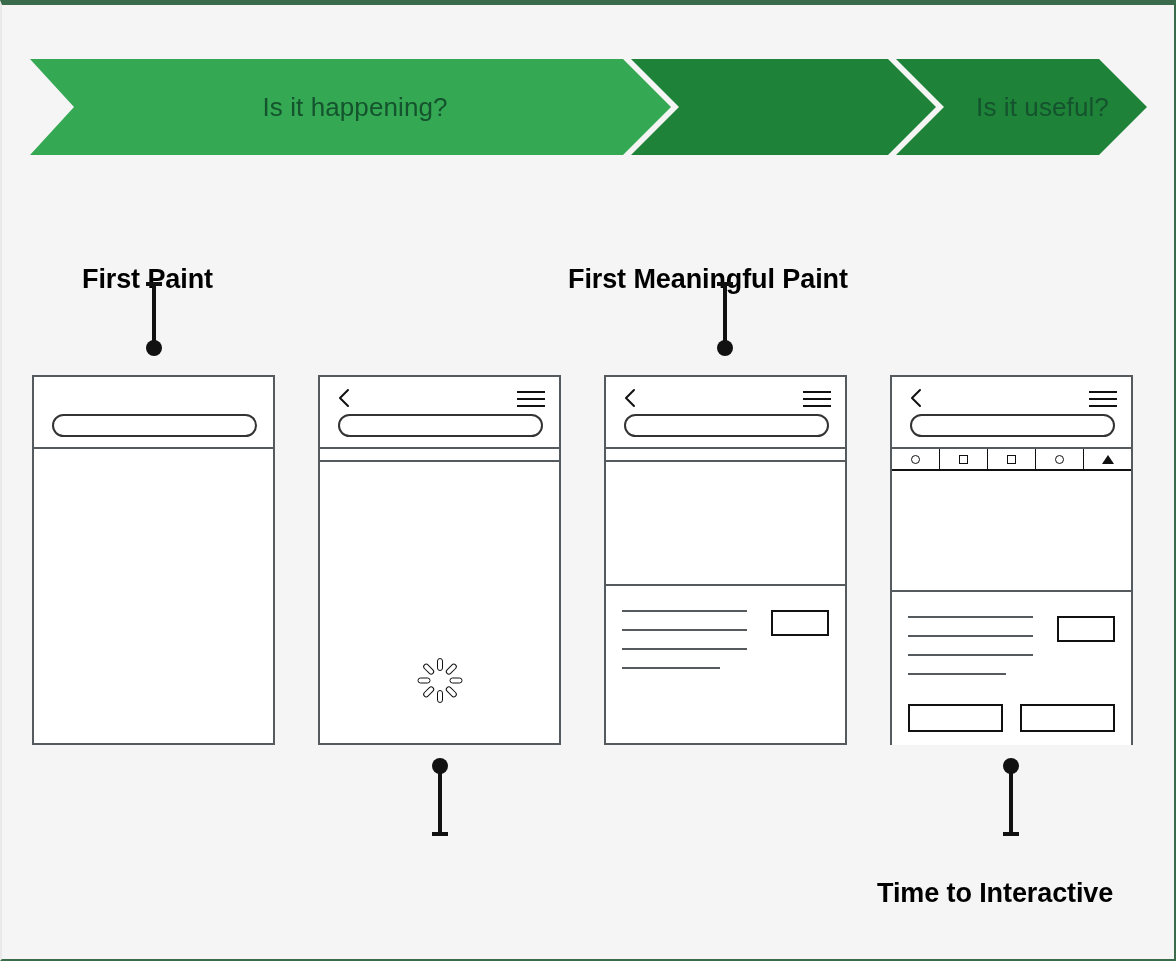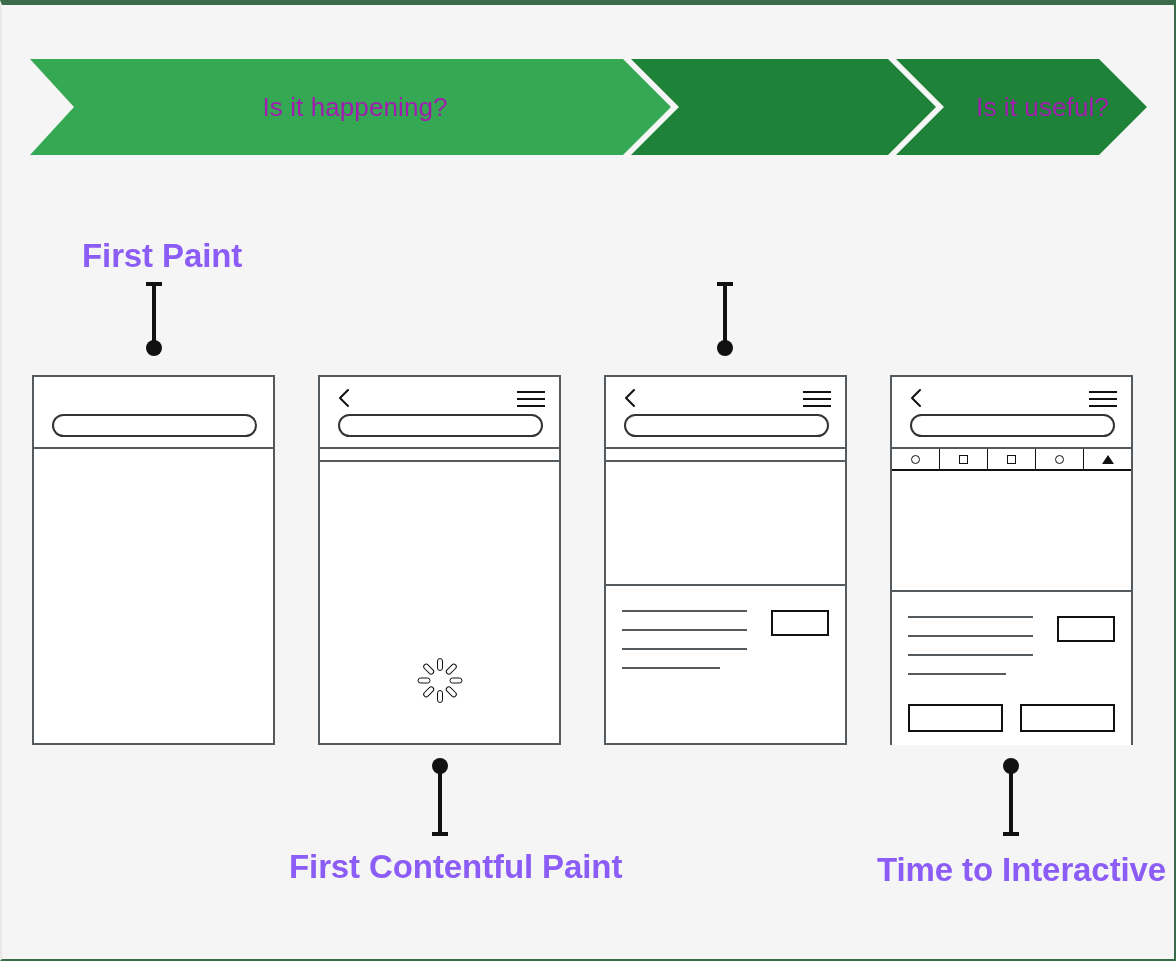--- a/index.html
+++ b/index.html
@@ -33,39 +33,40 @@
     height: 96px;
   }
   .phase-banner svg { display: block; }
   .phase-label {
     position: absolute;
     top: 0;
     height: 96px;
     display: flex;
     align-items: center;
     justify-content: center;
-    color: #a21caf;
+    color: #14532d;
     font-size: 26px;
     font-weight: 400;
     letter-spacing: 0.1px;
     white-space: nowrap;
     pointer-events: none;
   }
   .phase-label-0 { left: 40px;  width: 570px; }
   .phase-label-1 { left: 630px; width: 262px; }
   .phase-label-2 { left: 895px; width: 235px; }
 
   
   .metric-label {
     position: absolute;
-    color: #8b5cf6;
-    font-size: 33px;
+    color: #000000;
+    font-size: 27px;
     font-weight: bold;
     white-space: nowrap;
     letter-spacing: -0.1px;
+    margin-top: 27px;
   }
   .ml-first-paint        { left: 80px;  top: 232px; }
   .ml-first-meaningful   { left: 566px; top: 232px; }
   .ml-first-contentful   { left: 287px; top: 843px; }
   .ml-time-interactive   { left: 875px; top: 846px; }
 
   
   .pointer {
     position: absolute;
     width: 22px;
@@ -283,22 +284,22 @@
 
       <path d="M601,0 L858,0 L906,48 L858,96 L601,96 L649,48 Z" fill="#1e8239"></path>
 
       <path d="M866,0 L1069,0 L1117,48 L1069,96 L866,96 L914,48 Z" fill="#1e8239"></path>
     </svg>
     <div class="phase-label phase-label-0">Is it happening?</div>
     <div class="phase-label phase-label-2">Is it useful?</div>
   </div>
 
   <div class="metric-label ml-first-paint">First Paint</div>
-
-  <div class="metric-label ml-first-contentful">First Contentful Paint</div>
+  <div class="metric-label ml-first-meaningful">First Meaningful Paint</div>
+
   <div class="metric-label ml-time-interactive">Time to Interactive</div>
 
   <div class="pointer pointer-down ptr-first-paint">
     <span class="cap"></span>
     <span class="stem"></span>
     <span class="dot"></span>
   </div>
   <div class="pointer pointer-down ptr-first-meaningful">
     <span class="cap"></span>
     <span class="stem"></span>

